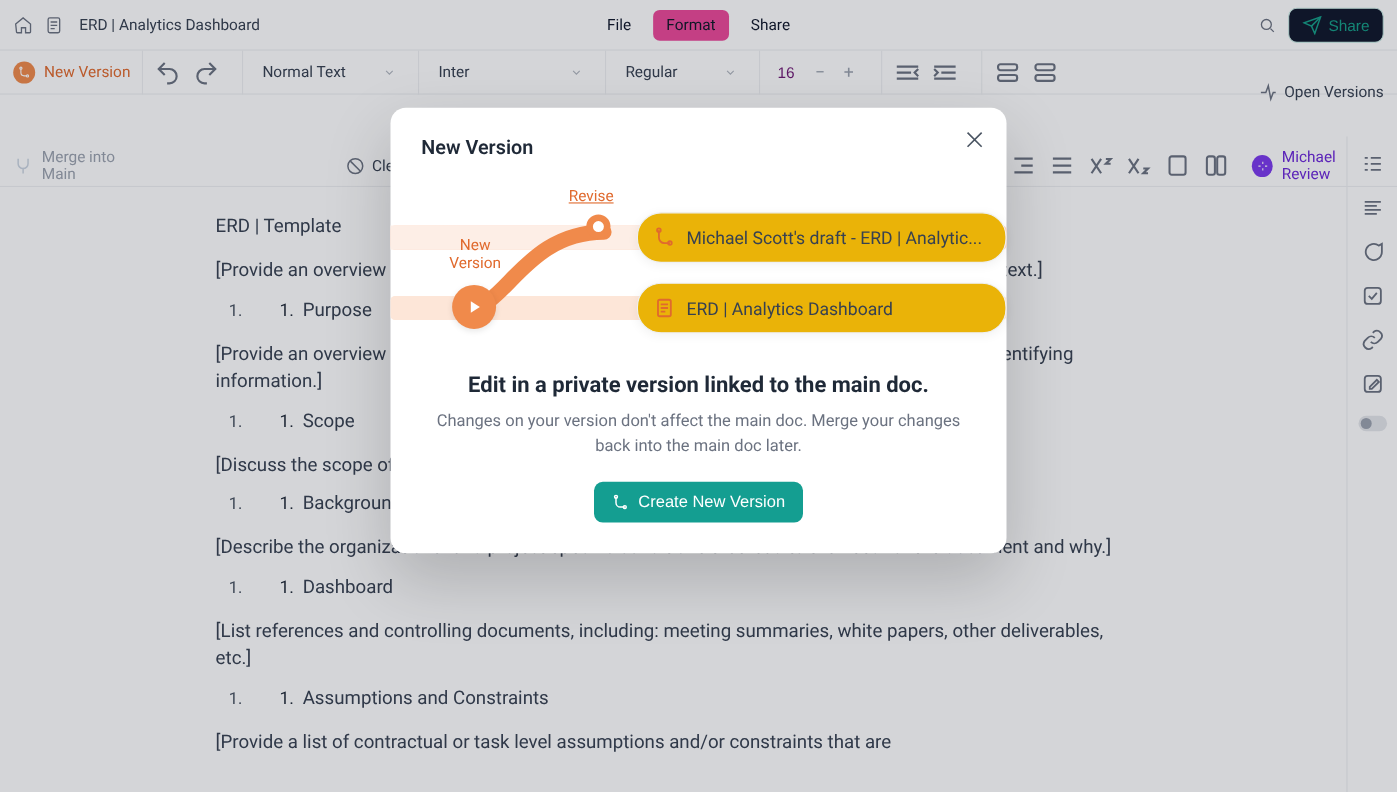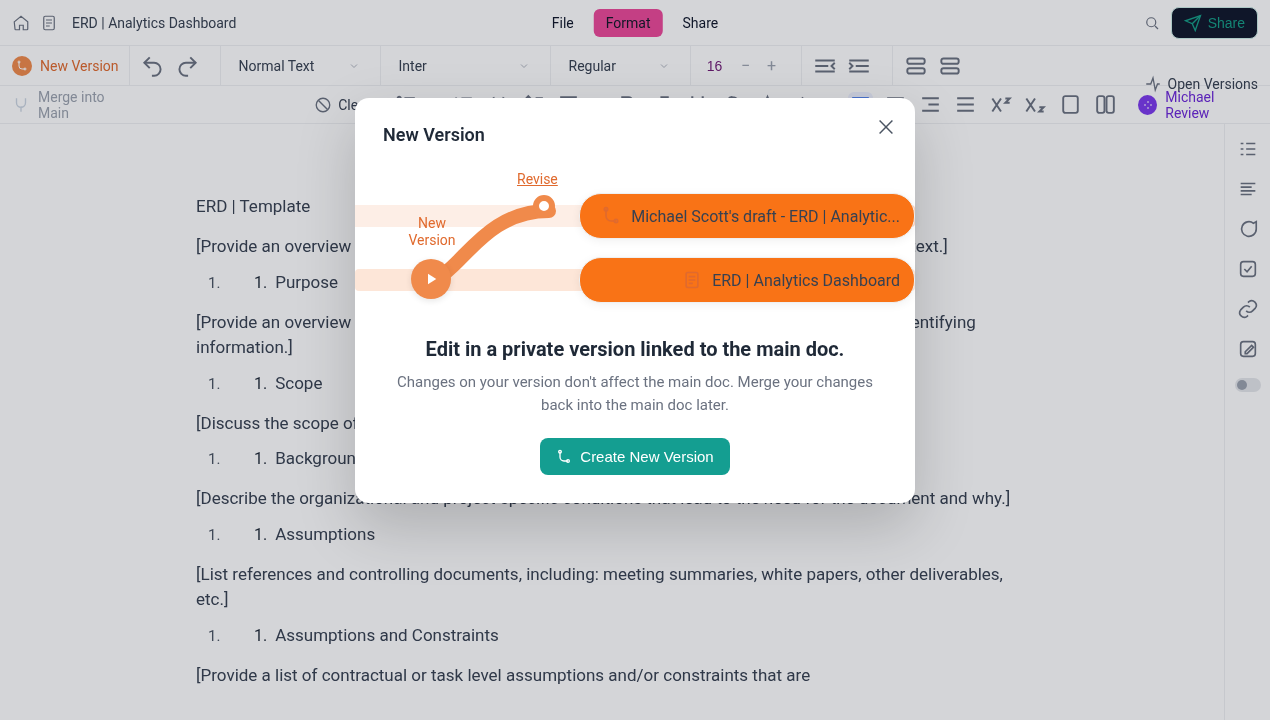--- a/index.html
+++ b/index.html
@@ -25,21 +25,21 @@
   .select-like { display:flex; align-items:center; gap:8px; font-size:14px; color:#374151; padding:6px 8px; border-radius:6px;justify-content:center; }
   .chev { width:12px; height:12px; color:#b0b6bf; }
   .tbtn { width:26px; height:26px; display:inline-flex; align-items:center; justify-content:center; color:#6b7280; border-radius:6px; }
   .tbtn.active { background:#eef2ff; color:#2563eb; }
   .font-size-box { display:flex; align-items:center; gap:8px; }
   .font-size-box input { width:28px; text-align:center; border:none; outline:none; font-size:14px; color:#701a75; }
   .sign { width:18px; height:18px; display:inline-flex; align-items:center; justify-content:center; color:#9ca3af; cursor:pointer; }
   .right-actions { margin-left:auto; display:flex; align-items:center; gap:8px; }
   .open-versions { display:flex; align-items:center; gap:6px; color:#374151; font-size:14px;margin-top:36px; }
   
-  .thirdbar { height:38px; display:flex; align-items:center; padding:0 12px; border-bottom:1px solid #eef0f2; gap:10px; }
+  .thirdbar { height:38px; display:flex; align-items:center; padding:0 12px; border-bottom:1px solid #eef0f2; gap:10px;margin-top:46px; }
   .thirdbar .merge { display:flex; align-items:center; gap:8px; color:#9ca3af; font-size:14px; }
   .thirdbar .clear { display:flex; align-items:center; gap:6px; color:#374151; font-size:14px; margin-left:170px; }
   .sub-sup { display:flex; gap:8px; margin-left:auto; }
   .review-btn { display:flex; align-items:center; gap:8px; color:#6d28d9; font-size:14px; margin-left:10px; }
   .review-dot { width:20px;height:20px;border-radius:50%;background:#7c3aed;display:inline-flex;align-items:center;justify-content:center;color:#fff }
   .review-dot svg{ width:12px;height:12px }
   
   .color-a { position:relative; }
   .color-a:after { content:""; position:absolute; left:4px; right:4px; bottom:2px; height:3px; background:#111827; border-radius:2px; }
   .color-fill { position:relative; }
@@ -69,21 +69,21 @@
   .stripe.top:before{ content:""; position:absolute; left:0; right:300px; top:0; bottom:0; background:#fdeee6; }
   .stripe.bot { top:110px; left:-28px; right:-28px; background:#fde6d8; }
   .nv-label { position:absolute; left:14px; top:56px; width:70px; text-align:center; color:#e06a2e; font-size:14px; line-height:1.2; }
   .rv-label { position:absolute; left:134px; top:12px; color:#e06a2e; font-size:14px;text-decoration:underline; }
   .node-big { position:absolute; width:40px; height:40px; background:#f08a4b; border-radius:50%; display:flex; align-items:center; justify-content:center; box-shadow:0 2px 6px rgba(0,0,0,.1); }
   .node-big svg{ width:18px;height:18px;color:#fff }
   .node-big.mid { left:28px; top:100px; }
   .node-sm { position:absolute; width:22px; height:22px; border-radius:50%; background:#fff; border:6px solid #f08a4b; }
   .node-sm.top { left:150px; top:36px; }
   .swoosh svg { position:absolute; left:36px; top:42px; width:160px; height:90px; }
-  .card { position:absolute; right:-28px; height:46px; left:196px; background:#f97316; border:1px solid #eef0f2; border-radius:22px; display:flex; align-items:center; gap:10px; padding:0 14px; box-shadow:0 2px 10px rgba(0,0,0,.06);justify-content:flex-end; }
+  .card { position:absolute; right:-28px; height:46px; left:196px; background:#eab308; border:1px solid #eef0f2; border-radius:22px; display:flex; align-items:center; gap:10px; padding:0 14px; box-shadow:0 2px 10px rgba(0,0,0,.06); }
   .card.top { top:34px; }
   .card.bot { top:98px; }
   .card .cicon { width:20px;height:20px;display:flex;align-items:center;justify-content:center;color:#e06a2e }
   .card .ctext { font-size:16px; color:#374151; white-space:nowrap; overflow:hidden; text-overflow:ellipsis; }
   .modal-body { text-align:center; margin-top:28px; }
   .modal-body h4 { font-size:20px; font-weight:700; color:#1f2937; }
   .modal-body p { color:#6b7280; font-size:15px; margin-top:10px; line-height:1.5; }
   .cta { margin:22px auto 0; display:flex; align-items:center; gap:8px; background:#149e91; color:#fff; padding:10px 16px; border-radius:8px; font-size:15px; border:none; cursor:pointer; }
   .cta svg{ width:16px;height:16px }
 </style>
@@ -391,21 +391,21 @@
 
     <p>[Discuss the scope of the document and how it accomplishes its purpose.]</p>
     <div class="list-row">
       <span class="outer">1.</span>
       <span><span>1.</span>&nbsp;&nbsp;<span class="inner-label">Background</span></span>
     </div>
 
     <p>[Describe the organizational and project specific conditions that lead to the need for the document and why.]</p>
     <div class="list-row">
       <span class="outer">1.</span>
-      <span><span>1.</span>&nbsp;&nbsp;<span class="inner-label">Assumptions</span></span>
+      <span><span>1.</span>&nbsp;&nbsp;<span class="inner-label">Dashboard</span></span>
     </div>
 
     <p>[List references and controlling documents, including: meeting summaries, white papers, other deliverables, etc.]</p>
     <div class="list-row">
       <span class="outer">1.</span>
       <span><span>1.</span>&nbsp;&nbsp;<span class="inner-label">Assumptions and Constraints</span></span>
     </div>
 
     <p>[Provide a list of contractual or task level assumptions and/or constraints that are</p>
   </div>

